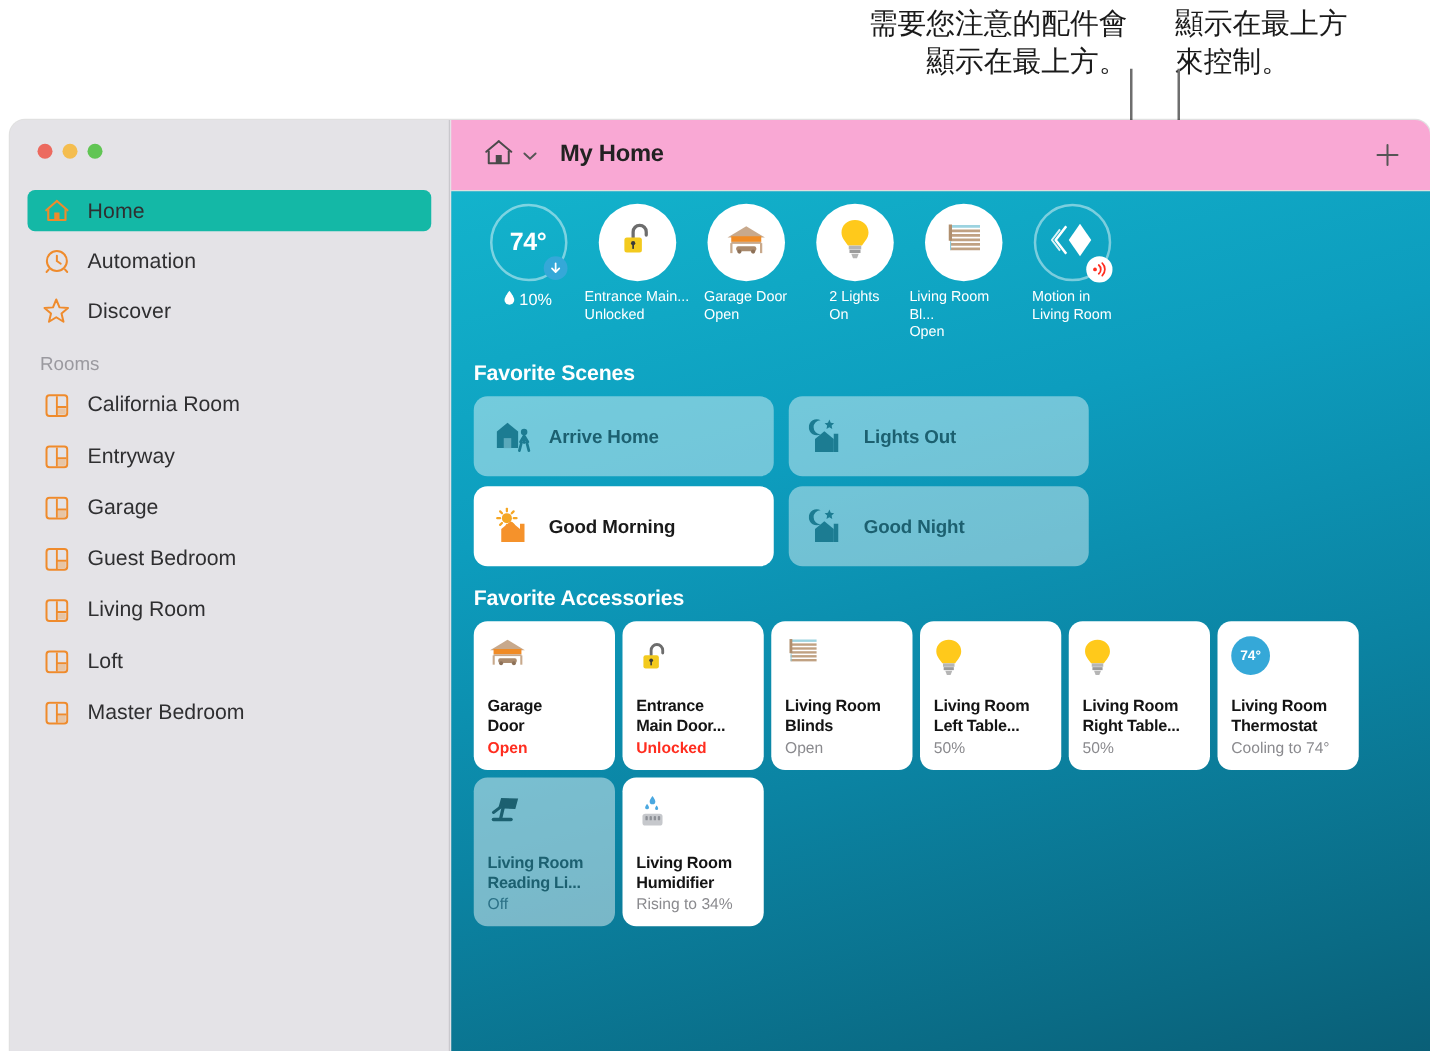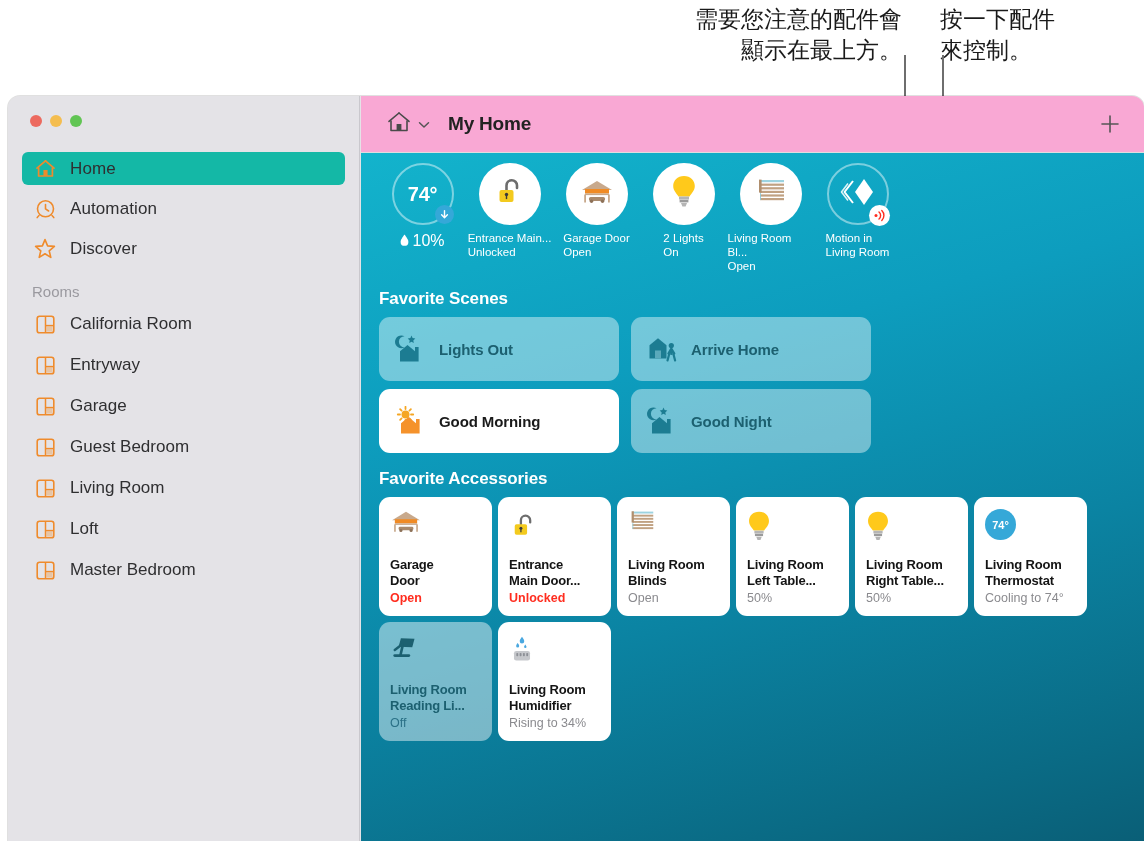--- a/index.html
+++ b/index.html
@@ -196,21 +196,21 @@
     font-size: 11.5px;
     line-height: 14px;
     color: #ffffff;
     text-align: left;
     max-width: 86px;
     white-space: pre-line;
   }
   .humidity {
     display: flex; align-items: center; gap: 3px;
     margin-top: 7px;
-    font-size: 16px; color: #ffffff;
+    font-size: 13px; color: #ffffff;
   }
 
   
   .sec-title {
     font-size: 17px;
     font-weight: bold;
     color: #ffffff;
     margin: 16px 0 8px 18px;
     letter-spacing: -0.1px;
   }
@@ -287,21 +287,21 @@
     font-size: 11px;
     font-weight: bold;
     display: flex; align-items: center; justify-content: center;
   }
 </style>
 </head>
 <body>
 
 <div class="annotation" id="anno-1">需要您注意的配件會
 顯示在最上方。</div>
-<div class="annotation" id="anno-2">按一下配件
+<div class="annotation" id="anno-2">顯示在最上方
 來控制。</div>
 
 <div class="leader" style="left:904px; top:55px; width:2px; height:152px;"></div>
 <div class="leader" style="left:886px; top:205px; width:20px; height:2px;"></div>
 
 <div class="leader" style="left:942px; top:55px; width:2px; height:478px;"></div>
 
 <div id="window">
 
   <div id="sidebar">
@@ -562,35 +562,35 @@
           </div>
           <div class="status-sub"><span>Motion in</span><br><span>Living Room</span></div>
         </div>
 
       </div>
 
       <div class="sec-title">Favorite Scenes</div>
       <div id="scenes">
           <div class="scene">
             <span class="scene-icon"><svg width="34" height="30" viewBox="0 0 34 30">
+                <path d="M19.5 11.2 L11 4.2 L2.5 11.2 V24.4 H19.5 Z" fill="#1c7c92"></path>
+                <rect x="8" y="16.5" width="6" height="8" fill="#5aa9bb"></rect>
+                <circle cx="24.3" cy="11.5" r="2.6" fill="#1c7c92"></circle>
+                <path d="M24.3 14.6 L21.4 19.5 M24.3 14.6 L27.3 19.5 M24.3 14.6 V20 M22.2 20 L20.5 26.5 M26.4 20 L28.1 26.5" stroke="#1c7c92" stroke-width="2.2" fill="none" stroke-linecap="round"></path>
+              </svg></span>
+            <span class="scene-label">Arrive Home</span>
+          </div>
+          <div class="scene">
+            <span class="scene-icon"><svg width="34" height="30" viewBox="0 0 34 30">
                 <path d="M9.5 2.2 A6.4 6.4 0 1 0 9.5 13.4 A5.2 5.2 0 0 1 9.5 2.2 Z" fill="#1c7c92"></path>
                 <path d="M16.5 1.5 L17.6 4.1 L20.3 4.6 L18.3 6.4 L18.8 9.1 L16.5 7.7 L14.2 9.1 L14.7 6.4 L12.7 4.6 L15.4 4.1 Z" fill="#1c7c92"></path>
                 <path d="M20 17.2 L12.5 11 L5 17.2 V27.5 H20 Z" fill="#1c7c92"></path>
                 <path d="M20 13 H23.6 V27.5 H20 Z" fill="#1c7c92"></path>
               </svg></span>
             <span class="scene-label">Lights Out</span>
-          </div>
-          <div class="scene">
-            <span class="scene-icon"><svg width="34" height="30" viewBox="0 0 34 30">
-                <path d="M19.5 11.2 L11 4.2 L2.5 11.2 V24.4 H19.5 Z" fill="#1c7c92"></path>
-                <rect x="8" y="16.5" width="6" height="8" fill="#5aa9bb"></rect>
-                <circle cx="24.3" cy="11.5" r="2.6" fill="#1c7c92"></circle>
-                <path d="M24.3 14.6 L21.4 19.5 M24.3 14.6 L27.3 19.5 M24.3 14.6 V20 M22.2 20 L20.5 26.5 M26.4 20 L28.1 26.5" stroke="#1c7c92" stroke-width="2.2" fill="none" stroke-linecap="round"></path>
-              </svg></span>
-            <span class="scene-label">Arrive Home</span>
           </div>
           <div class="scene active">
             <span class="scene-icon"><svg width="34" height="30" viewBox="0 0 34 30">
                 <circle cx="10.5" cy="8.5" r="4" fill="#f5a623"></circle>
                 <g stroke="#f5a623" stroke-width="1.8" stroke-linecap="round">
                   <path d="M10.5 0.8 V3"></path>
                   <path d="M10.5 14 V16.2"></path>
                   <path d="M2.8 8.5 H5"></path>
                   <path d="M16 8.5 H18.2"></path>
                   <path d="M5.1 3.1 L6.6 4.6"></path>

